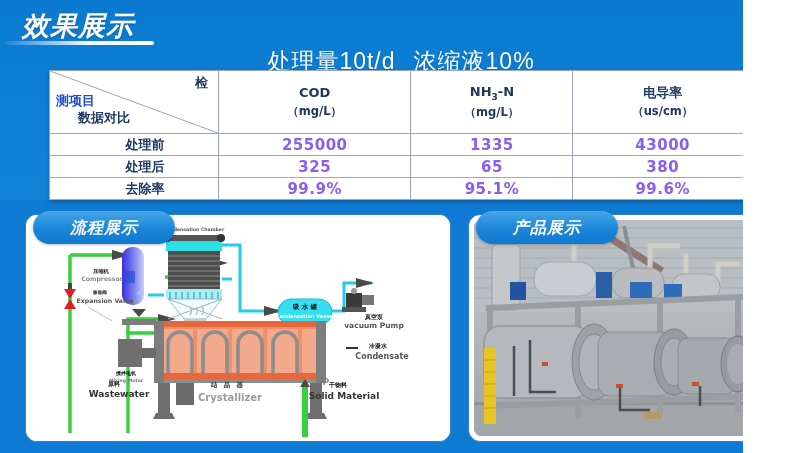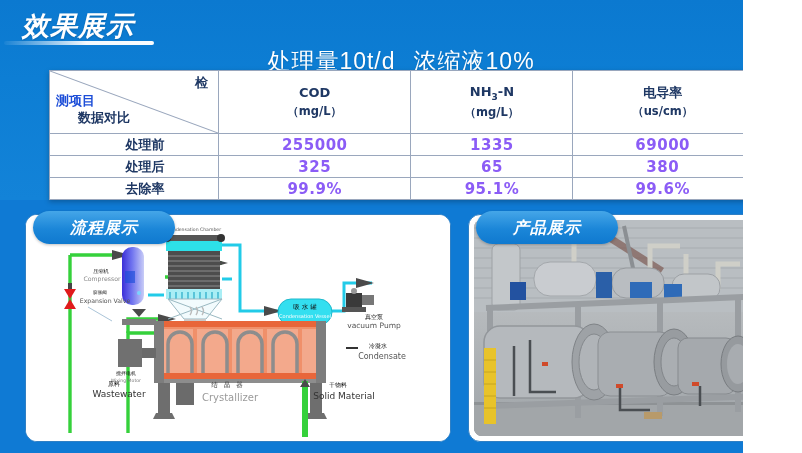--- a/index.html
+++ b/index.html
@@ -79,21 +79,21 @@
     height:19px;font-size:13px;color:#1f3864;padding-right:4px;padding-left:26px;
   }
   td.val{
     height:19px;font-size:15px;color:#8b5cf6;font-weight:normal;
     font-family:"DejaVu Sans",sans-serif;letter-spacing:.5px;
   }
 
   
   .card{
     position:absolute;background:#ffffff;border:1px solid #2f7fc4;
-    border-radius:12px;overflow:hidden;
+    border-radius:12px;overflow:hidden;font-weight:bold;
   }
   #card-flow{left:25px;top:214px;width:424px;height:226px;}
   #card-photo{left:468px;top:214px;width:308px;height:226px;}
 
   .badge{
     position:absolute;height:33px;line-height:33px;
     background:linear-gradient(180deg,#45a6e8 0%,#1b86d8 55%,#0f79cf 100%);
     border-radius:17px;color:#ffffff;font-size:16px;font-weight:bold;
     font-style:italic;padding:0 37px;letter-spacing:1px;
     box-shadow:0 1px 3px rgba(0,0,0,.25);
@@ -151,21 +151,21 @@
             <span>电导率</span>
             <span class="unit">（us/cm）</span>
           </th>
         </tr>
       </thead>
       <tbody>
         <tr>
           <td class="rowlabel">处理前</td>
           <td class="val">255000</td>
           <td class="val">1335</td>
-          <td class="val">69000</td>
+          <td class="val">43000</td>
         </tr>
         <tr>
           <td class="rowlabel">处理后</td>
           <td class="val">325</td>
           <td class="val">65</td>
           <td class="val">380</td>
         </tr>
         <tr>
           <td class="rowlabel">去除率</td>
           <td class="val">99.9%</td>

